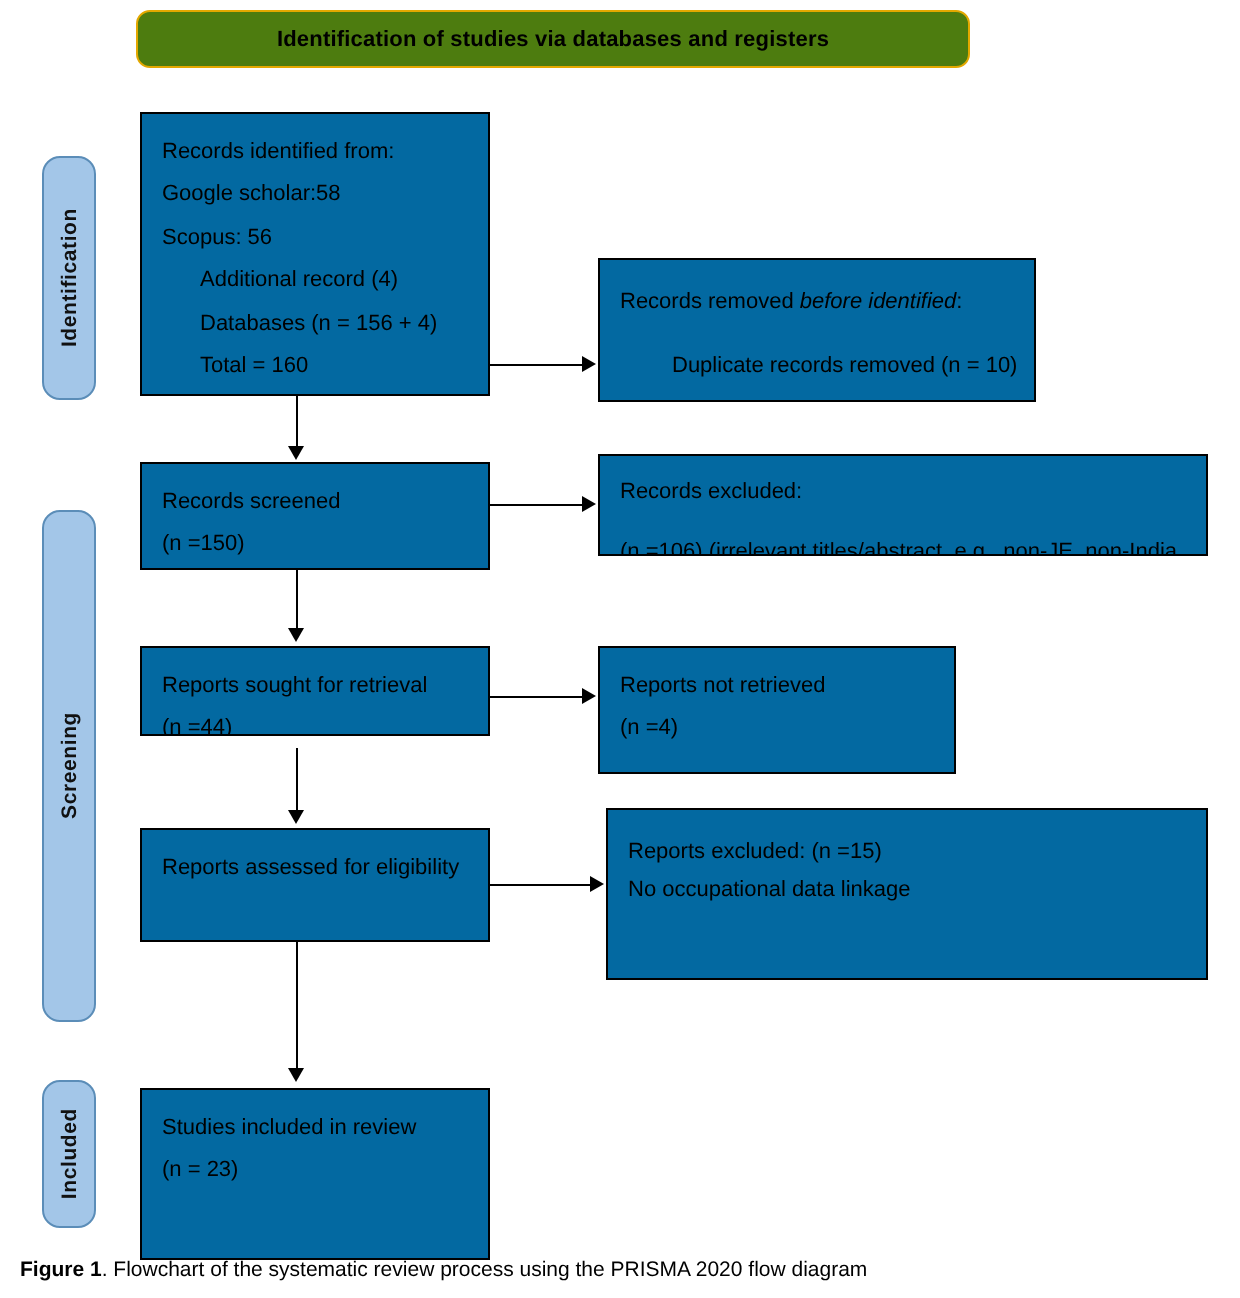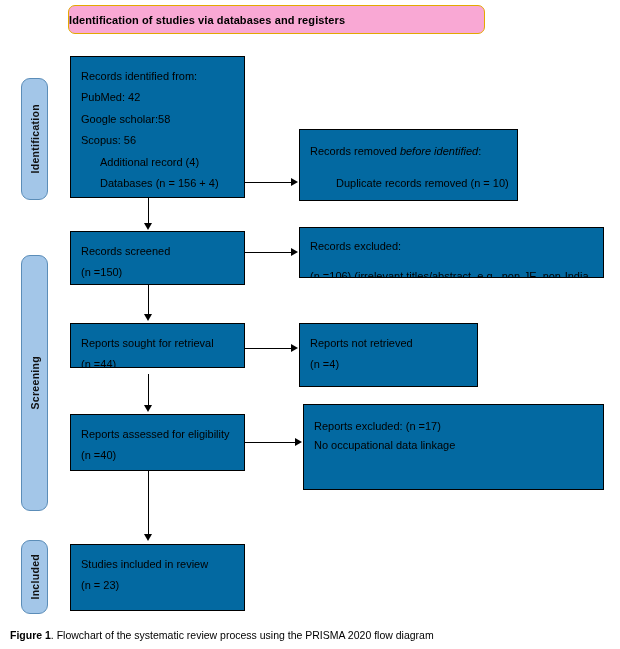--- a/index.html
+++ b/index.html
@@ -20,26 +20,26 @@
     background: #ffffff;
   }
 
   
   .banner {
     position: absolute;
     box-sizing: border-box;
     border-radius: 7px;
     display: flex;
     align-items: center;
-    justify-content: flex-start;
+    justify-content: center;
     font-size: 11px;
     font-weight: bold;
     letter-spacing: 0.1px;
     color: #000;
-    background: #f9a8d4;
+    background: #4d7c0f;
     border: 1px solid #E3A800;
   }
 
   
   .stage {
     position: absolute;
     box-sizing: border-box;
     background: #A3C6E8;
     border: 1px solid #5B8DB8;
     border-radius: 9px;
@@ -120,21 +120,20 @@
   <div class="stage" style="left:21px; top:255px; width:27px; height:256px;">
     <span>Screening</span>
   </div>
 
   <div class="stage" style="left:21px; top:540px; width:27px; height:74px;">
     <span>Included</span>
   </div>
 
   <div class="pbox" style="left:70px; top:56px; width:175px; height:142px;">
     <span class="line">Records identified from:</span>
-    <span class="line">PubMed: 42</span>
     <span class="line">Google scholar:58</span>
     <span class="line">Scopus: 56</span>
     <span class="line indent">Additional record (4)</span>
     <span class="line indent">Databases (n = 156 + 4)</span>
     <span class="line indent">Total = 160</span>
   </div>
 
   <div class="pbox" style="left:299px; top:129px; width:219px; height:72px; padding-top:11px;">
     <span class="line"><span>Records removed </span><i>before identified</i><span>:</span></span>
     <span class="gap"></span>
@@ -157,29 +156,28 @@
     <span class="line">(n =44)</span>
   </div>
 
   <div class="pbox" style="left:299px; top:323px; width:179px; height:64px;">
     <span class="line">Reports not retrieved</span>
     <span class="line">(n =4)</span>
   </div>
 
   <div class="pbox" style="left:70px; top:414px; width:175px; height:57px;">
     <span class="line">Reports assessed for eligibility</span>
-    <span class="line">(n =40)</span>
   </div>
 
   <div class="pbox" style="left:303px; top:404px; width:301px; height:86px; padding-top:12px; line-height:1.75;">
-    <span class="line">Reports excluded: (n =17)</span>
+    <span class="line">Reports excluded: (n =15)</span>
     <span class="line">No occupational data linkage</span>
   </div>
 
-  <div class="pbox" style="left:70px; top:544px; width:175px; height:67px;">
+  <div class="pbox" style="left:70px; top:544px; width:175px; height:86px;">
     <span class="line">Studies included in review</span>
     <span class="line">(n = 23)</span>
   </div>
 
   <div class="conn v" style="left:148px; top:198px; height:26px;"></div>
   <div class="arrowdown" style="left:143.5px; top:223px;"></div>
 
   <div class="conn h" style="left:245px; top:182px; width:46px;"></div>
   <div class="arrowright" style="left:291px; top:177.5px;"></div>
 

